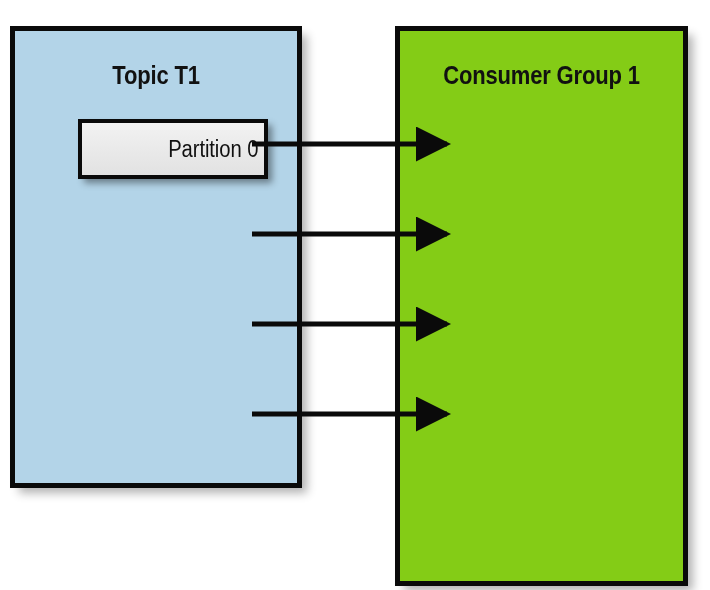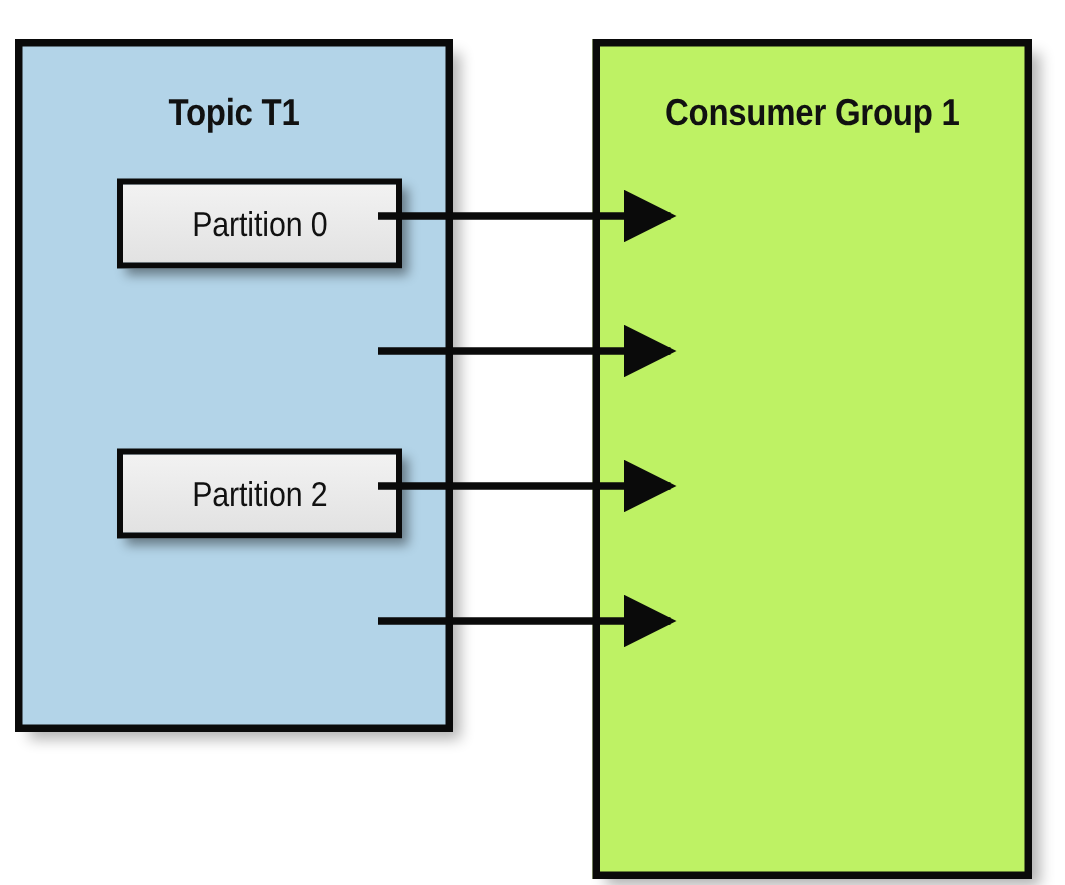--- a/index.html
+++ b/index.html
@@ -35,21 +35,21 @@
     top: 10px;
     width: 292px;
     height: 462px;
     background: #b3d4e8;
   }
   #panel-consumer-group {
     left: 395px;
     top: 10px;
     width: 293px;
     height: 560px;
-    background: #bef264;
+    background: #84cc16;
   }
 
   .panel-title {
     position: absolute;
     left: 0;
     right: 0;
     text-align: center;
     color: #111111;
     font-weight: 700;
     font-size: 25px;
@@ -62,21 +62,21 @@
 
   
   .item-box {
     position: absolute;
     width: 190px;
     height: 60px;
     border: 4px solid #0a0a0a;
     box-sizing: border-box;
     display: flex;
     align-items: center;
-    justify-content: center;
+    justify-content: flex-end;
     box-shadow: 5px 5px 7px -1px rgba(0,0,0,0.42);
   }
   .item-box .item-label {
     color: #111111;
     font-size: 23px;
     font-weight: 400;
     letter-spacing: -0.1px;
     transform: scaleX(0.88);
     white-space: nowrap;
   }
@@ -99,23 +99,20 @@
 <body>
 
 <div id="diagram-root">
 
   <div class="panel" id="panel-topic">
     <div class="panel-title">Topic T1</div>
 
     <div class="item-box partition-box" style="top:88px;">
       <span class="item-label">Partition 0</span>
     </div>
-    <div class="item-box partition-box" style="top:268px;">
-      <span class="item-label">Partition 2</span>
-    </div>
   </div>
 
   <div class="panel" id="panel-consumer-group">
     <div class="panel-title">Consumer Group 1</div>
 
   </div>
 
   <svg id="connectors" viewBox="0 0 710 590">
     <defs>
       <marker id="arrowhead" markerWidth="7" markerHeight="7" refX="6.2" refY="3.5" orient="auto" markerUnits="strokeWidth">

